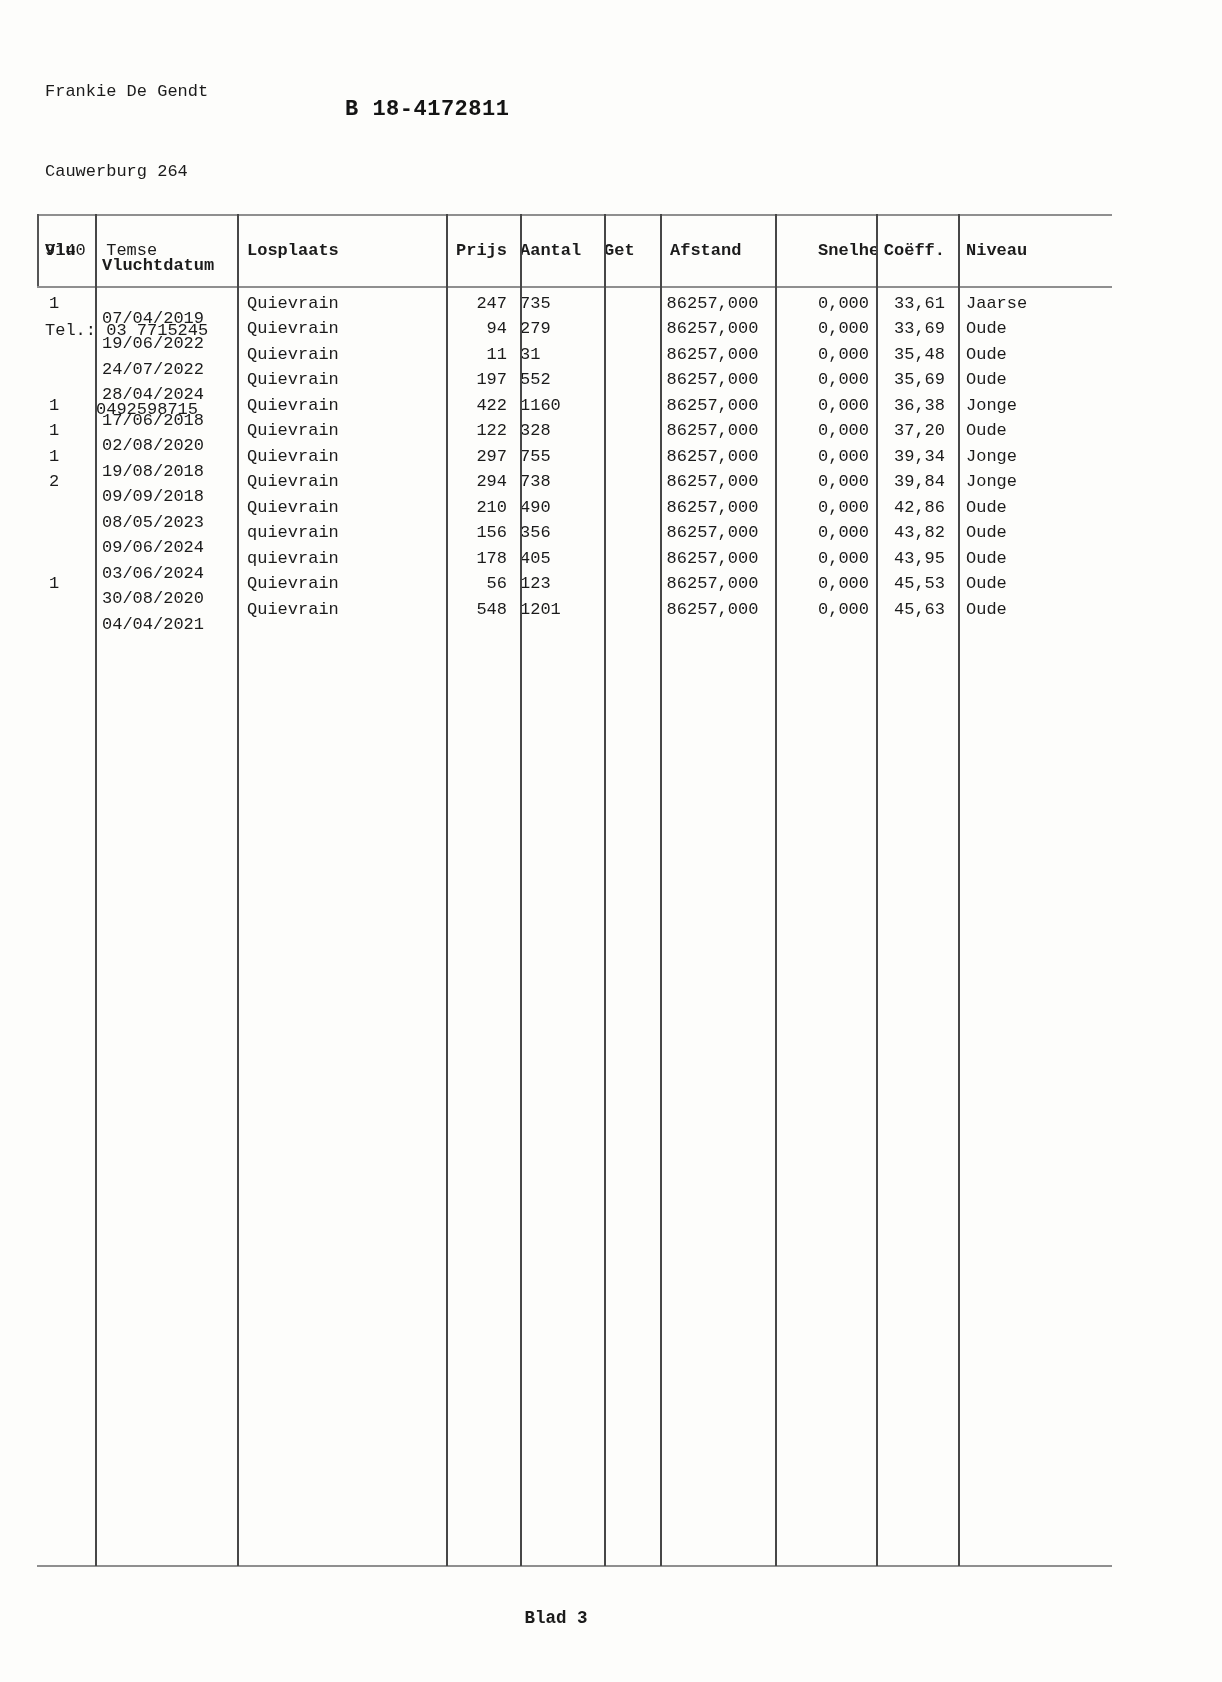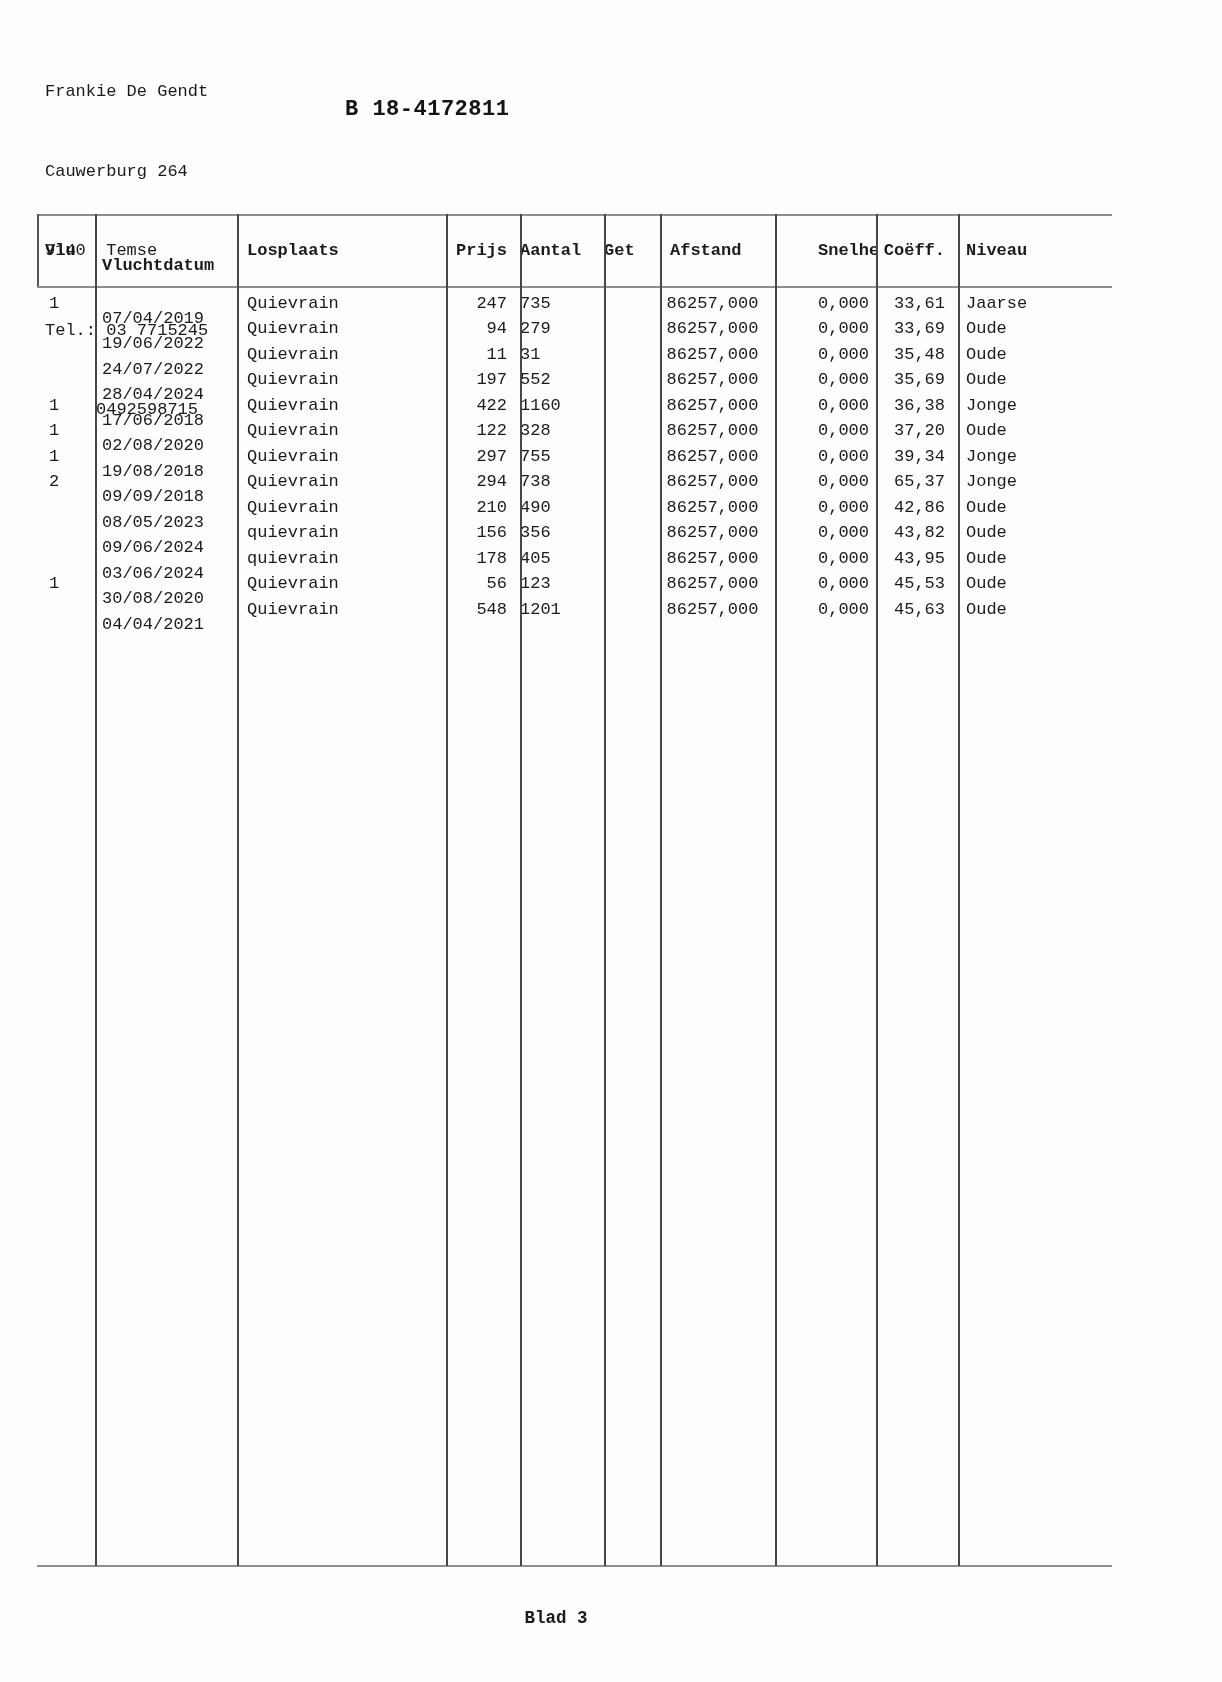--- a/index.html
+++ b/index.html
@@ -187,21 +187,21 @@
         </div>
         <div class="grid-row">
           <div class="td c-vlu">2</div>
           <div class="td c-vluchtdatum">09/09/2018</div>
           <div class="td c-losplaats">Quievrain</div>
           <div class="td c-prijs">294</div>
           <div class="td c-aantal">738</div>
           <div class="td c-get"></div>
           <div class="td c-afstand">86257,000</div>
           <div class="td c-snelheid">0,000</div>
-          <div class="td c-coeff">65,37</div>
+          <div class="td c-coeff">39,84</div>
           <div class="td c-niveau">Jonge</div>
         </div>
         <div class="grid-row">
           <div class="td c-vlu"></div>
           <div class="td c-vluchtdatum">08/05/2023</div>
           <div class="td c-losplaats">Quievrain</div>
           <div class="td c-prijs">210</div>
           <div class="td c-aantal">490</div>
           <div class="td c-get"></div>
           <div class="td c-afstand">86257,000</div>

